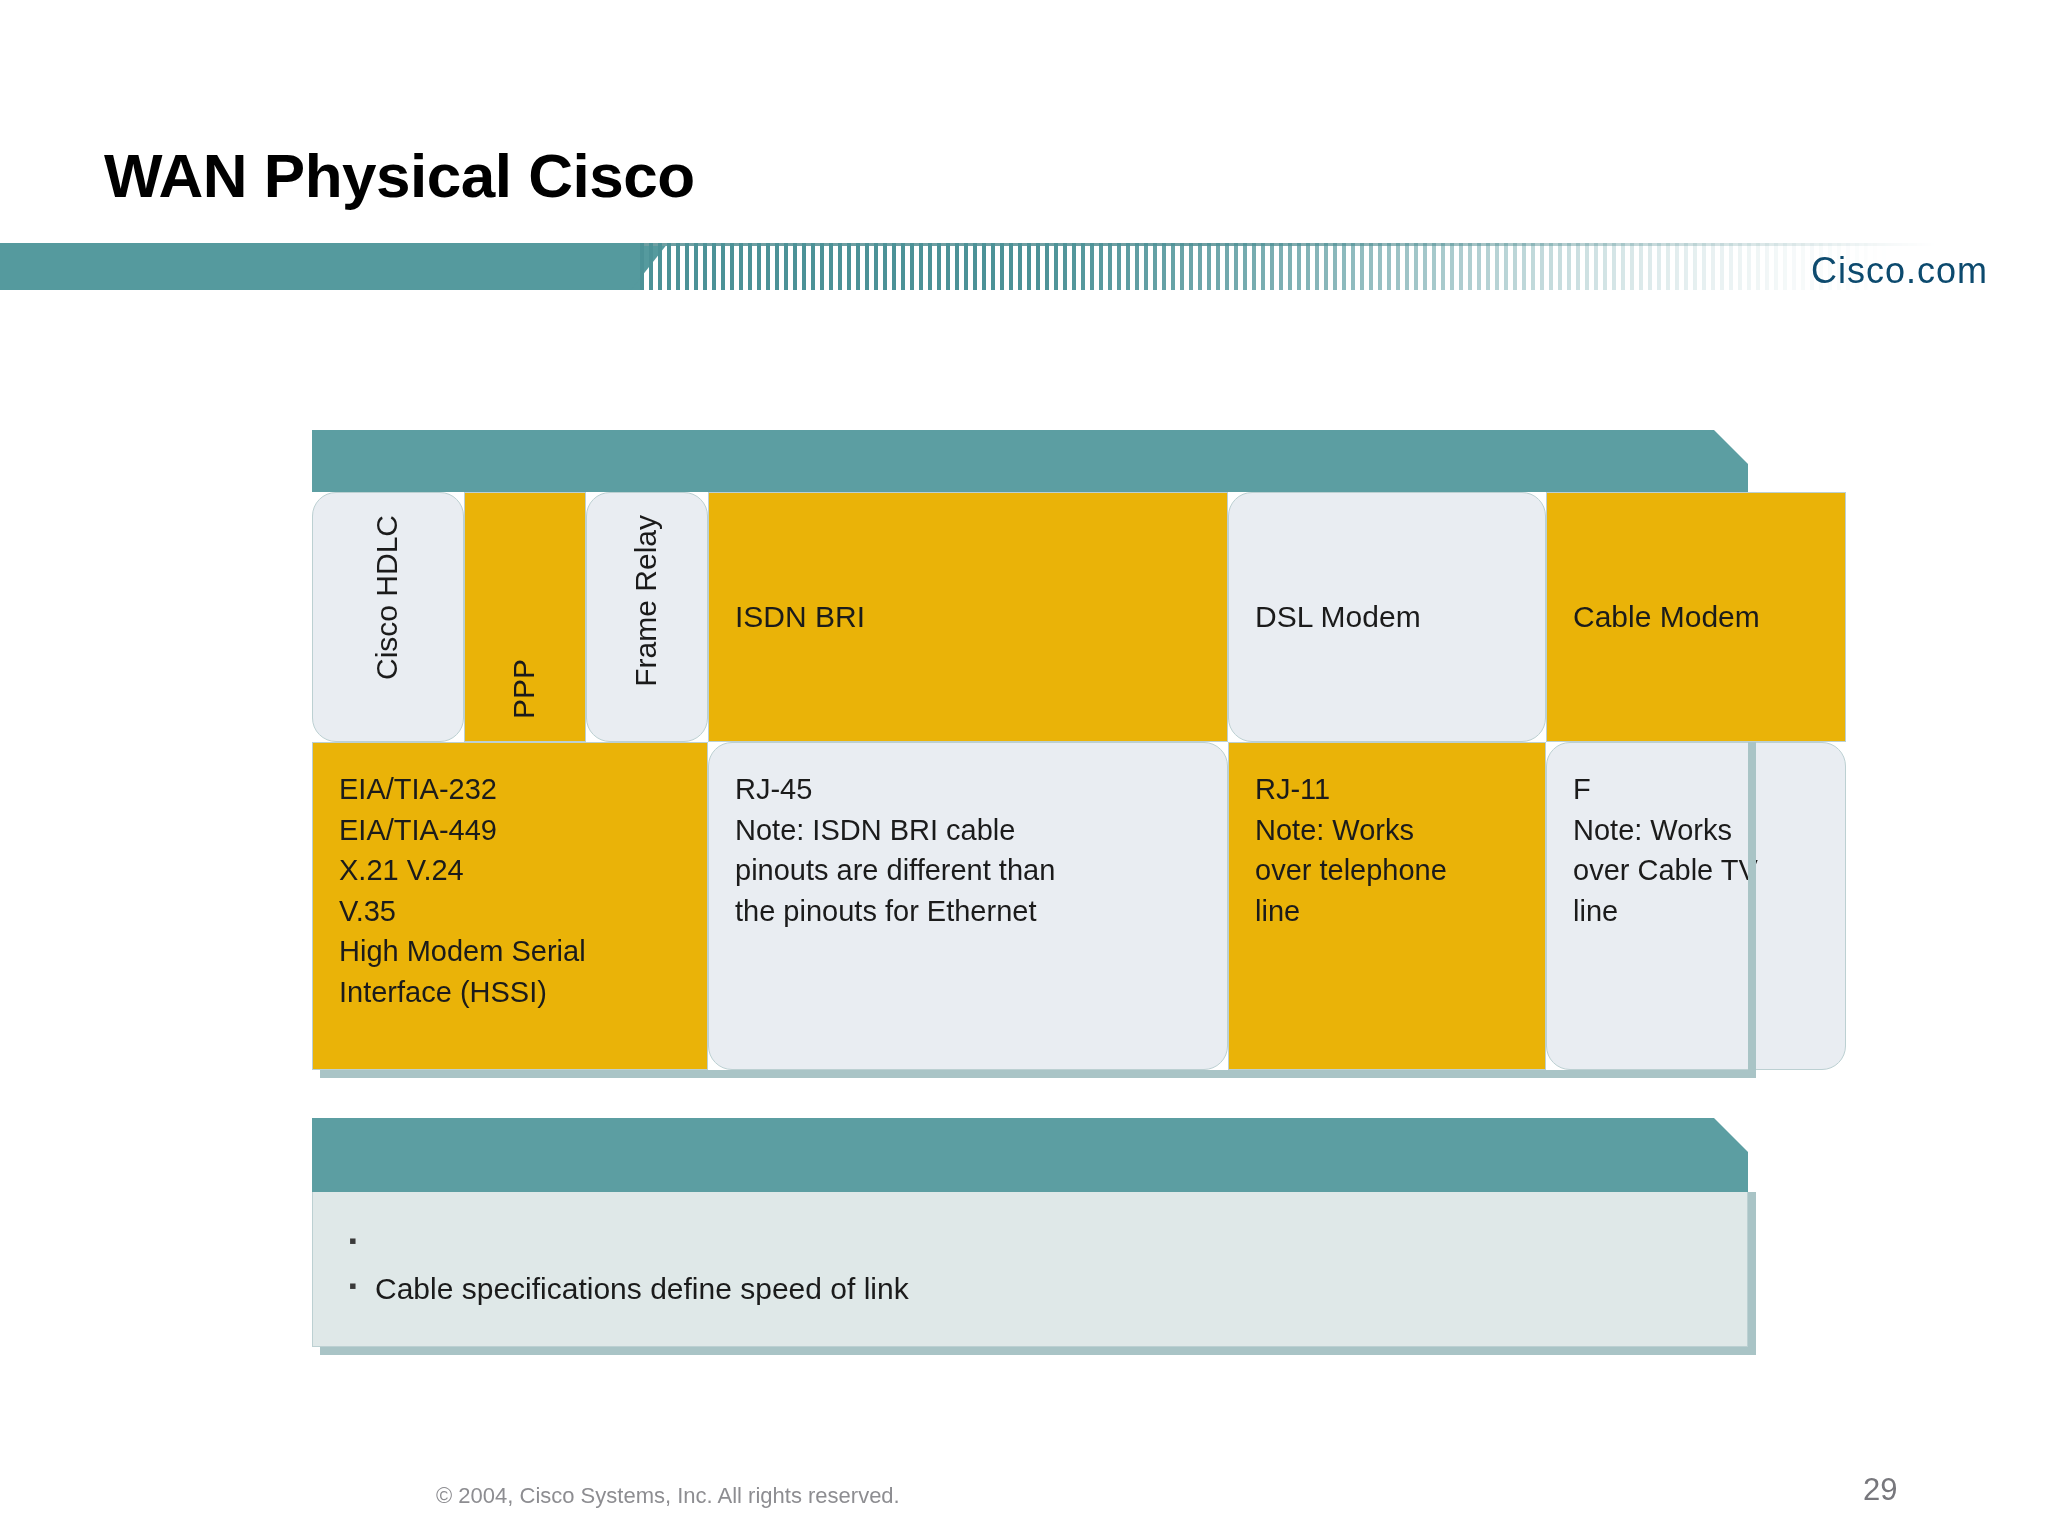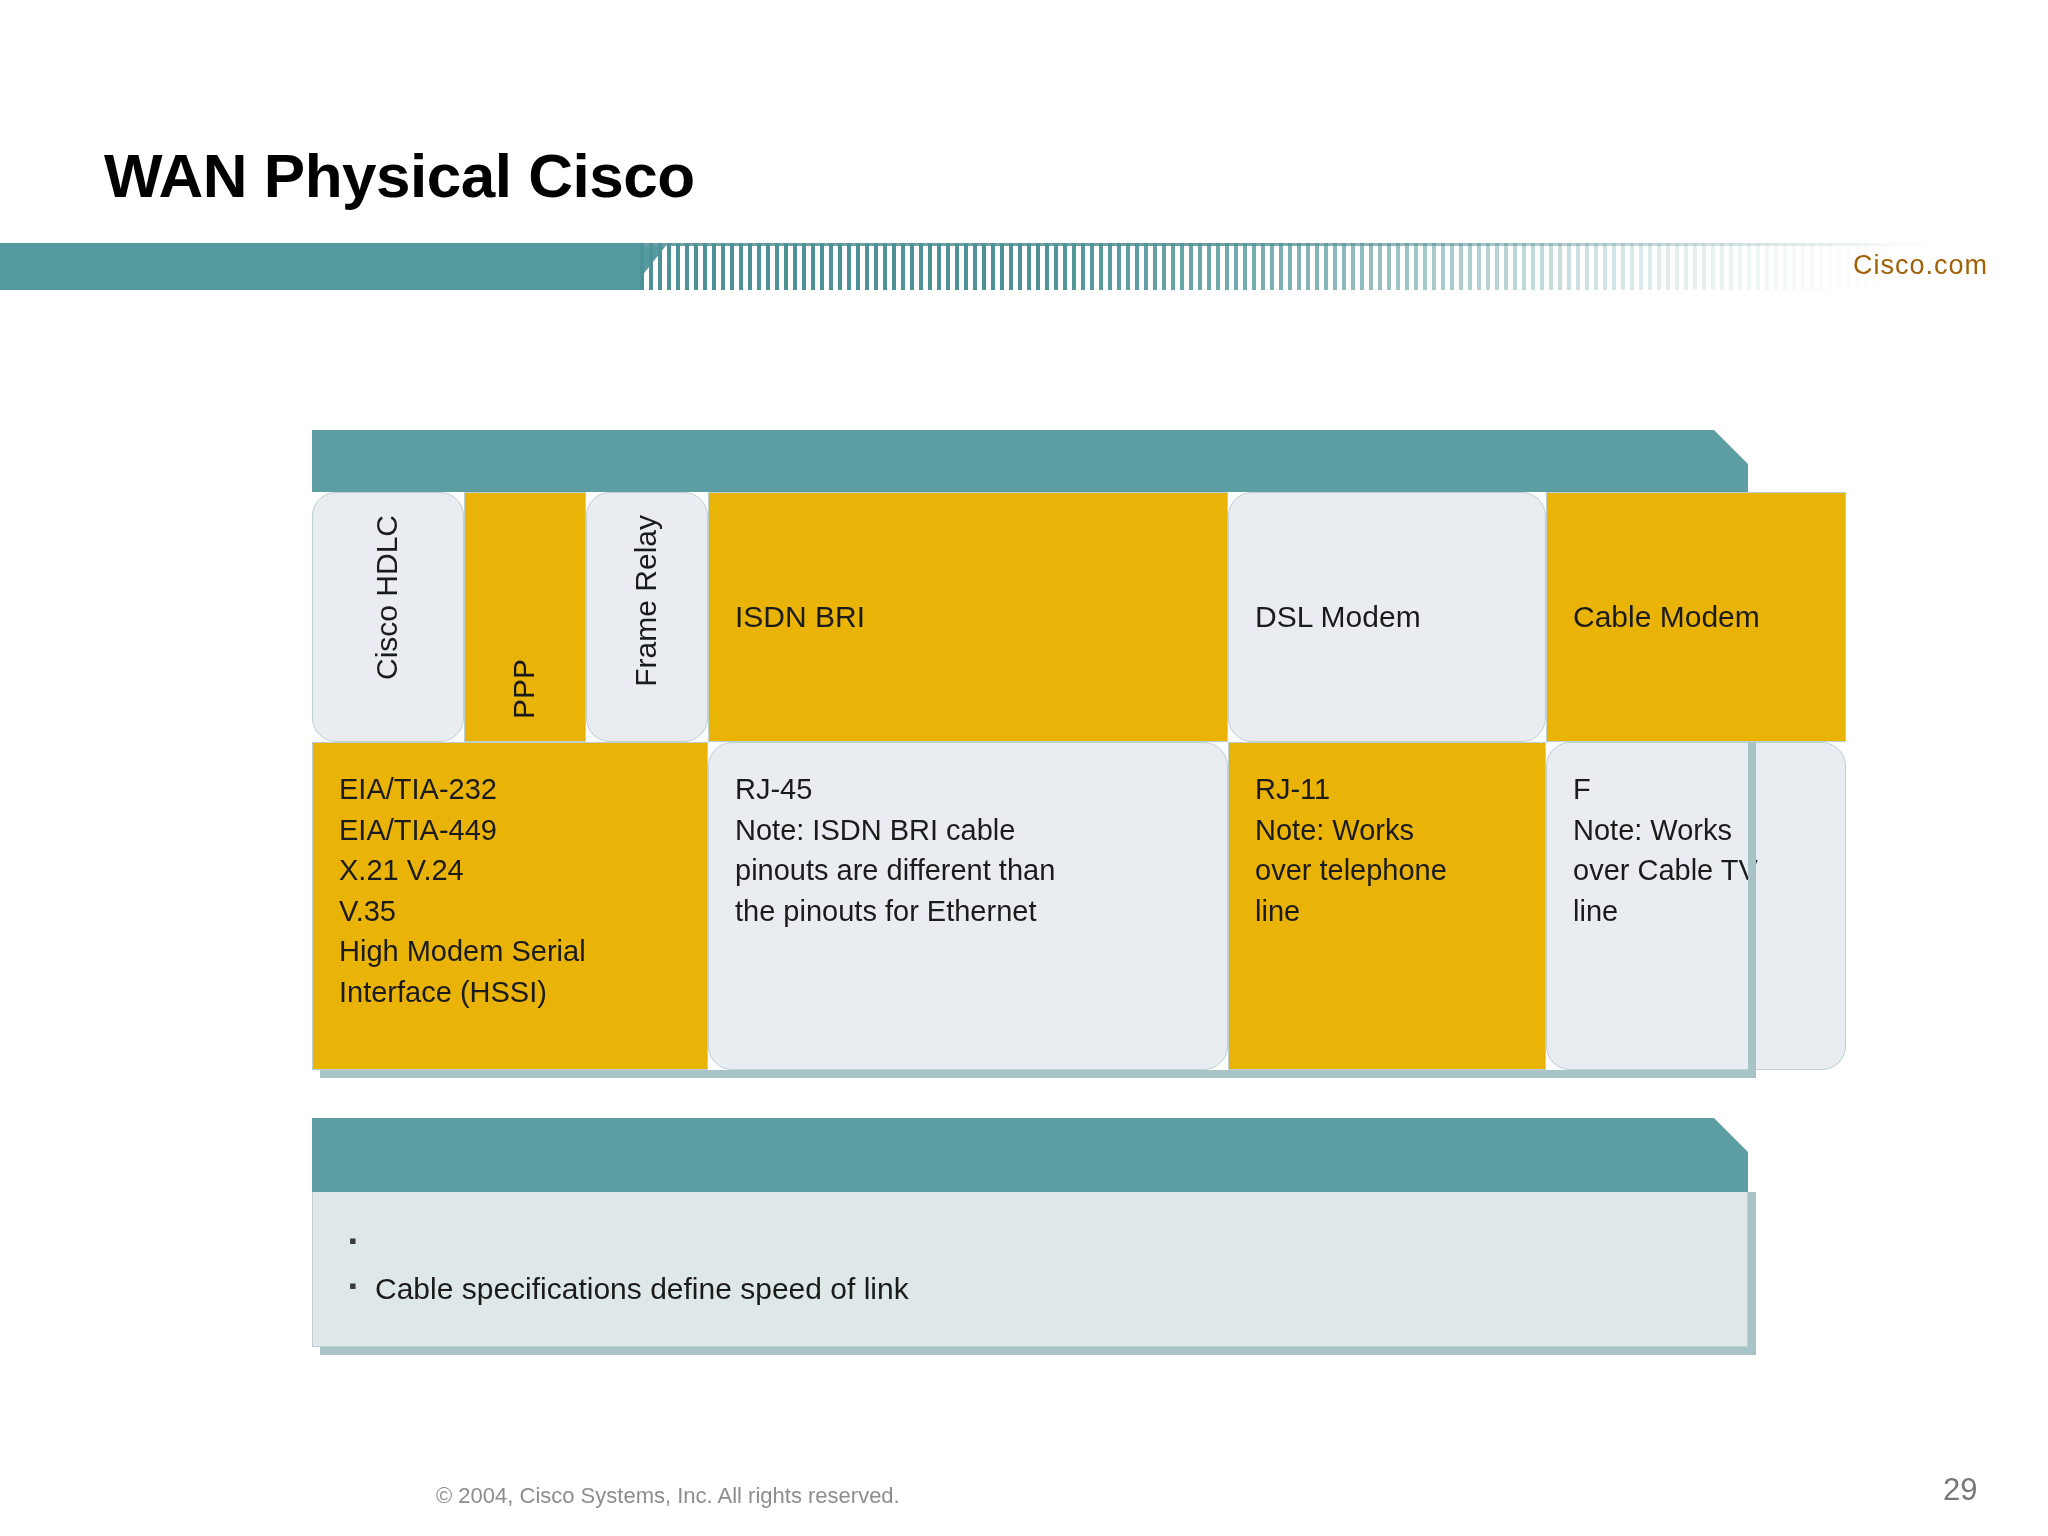--- a/index.html
+++ b/index.html
@@ -84,22 +84,22 @@
     background: #6f9fa2;
     -webkit-mask-image: linear-gradient(to right,
       rgba(0,0,0,1) 0%, rgba(0,0,0,1) 40%, rgba(0,0,0,0) 92%);
     mask-image: linear-gradient(to right,
       rgba(0,0,0,1) 0%, rgba(0,0,0,1) 40%, rgba(0,0,0,0) 92%);
   }
   .cisco-wordmark {
     position: absolute;
     right: 60px;
     top: 250px;
-    font-size: 27px;
-    color: #a16207;
+    font-size: 36px;
+    color: #0c4a6e;
     letter-spacing: 1px;
     font-family: "Liberation Sans", sans-serif;
   }
   .panel-cap {
     position: relative;
     background: #5c9ea2;
     height: 62px;
     clip-path: polygon(0 0, calc(100% - 34px) 0, 100% 34px, 100% 100%, 0 100%);
   }
   .panel-shadow-r {
@@ -208,21 +208,21 @@
   
   .footer-copy {
     position: absolute;
     left: 436px;
     top: 1483px;
     font-size: 22px;
     color: #8d8d91;
   }
   .page-num {
     position: absolute;
-    left: 1943px;
+    left: 1863px;
     top: 1472px;
     font-size: 31px;
     color: #77777c;
   }
 </style>
 </head>
 <body>
 
 <div class="slide-title">WAN Physical Cisco</div>
 

